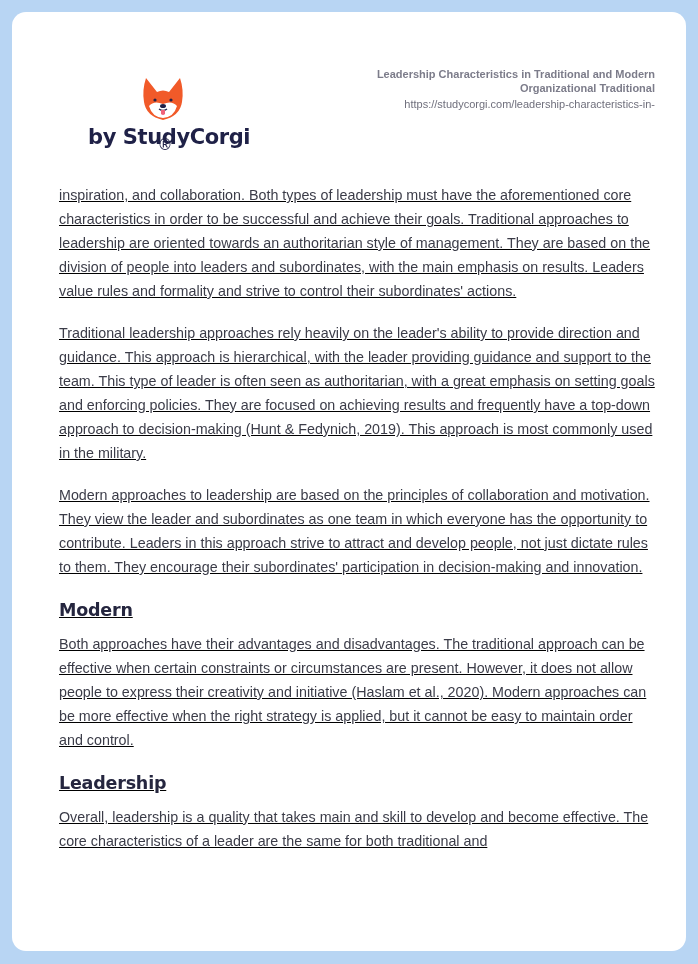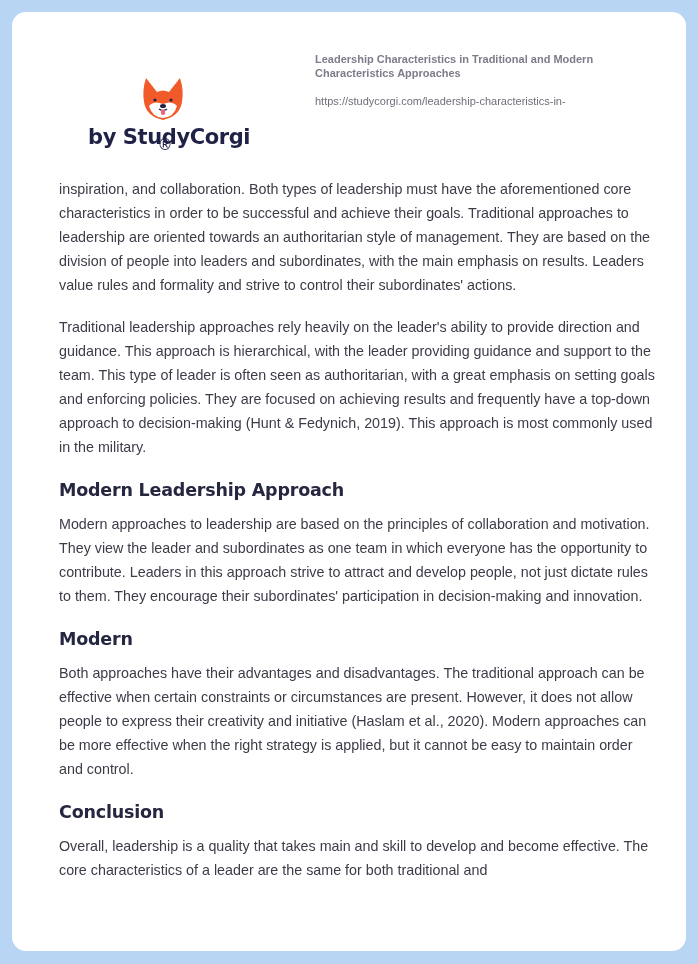--- a/index.html
+++ b/index.html
@@ -58,43 +58,44 @@
       font-family: "DejaVu Sans", sans-serif;
       font-size: 15px;
       color: #1f2147;
       position: relative;
       top: -10px;
       margin-left: 4px;
     }
     .meta {
       position: absolute;
       right: 31px;
-      top: 40px;
+      top: 55px;
       width: 340px;
-      text-align: left;
+      text-align: right;
     }
     .meta-title {
       font-family: "Liberation Sans", sans-serif;
       font-weight: bold;
       font-size: 11px;
       line-height: 14px;
       color: #7c7c8a;
     }
     .meta-url {
-      margin-top: 15px;
+      margin-top: 3px;
       font-family: "Liberation Sans", sans-serif;
       font-size: 11px;
       line-height: 13.5px;
       color: #6f6f7c;
     }
     .content {
       position: absolute;
       left: 47px;
-      top: 165px;
+      top: 171px;
       width: 600px;
+      text-decoration: underline;
     }
     p {
       margin: 0 0 18px 0;
       font-family: "Liberation Sans", sans-serif;
       font-size: 14.3px;
       line-height: 24px;
       color: #3b3c48;
     }
     h2 {
       margin: 0 0 9px 0;
@@ -120,34 +121,33 @@
         <circle cx="29" cy="24" r="1.6" fill="#1f2147"></circle>
         <path d="M17 33 Q21 36 25 33" stroke="#1f2147" stroke-width="1.3" fill="none"></path>
         <path d="M19 34 L19 38 Q21 40 23 38 L23 34 Z" fill="#f0637a"></path>
       </svg>
       <span class="logo-text">by StudyCorgi</span>
       <span class="logo-reg">®</span>
     </div>
     <div class="meta">
       <div class="meta-title">
         <div>Leadership Characteristics in Traditional and Modern</div>
-        <div>Characteristics Approaches</div>
+        <div>Organizational Traditional</div>
       </div>
       <div class="meta-url">
         <div>https://studycorgi.com/leadership-characteristics-in-</div>
       </div>
     </div>
   </div>
 
   <div class="content">
     <p>inspiration, and collaboration. Both types of leadership must have the aforementioned core characteristics in order to be successful and achieve their goals. Traditional approaches to leadership are oriented towards an authoritarian style of management. They are based on the division of people into leaders and subordinates, with the main emphasis on results. Leaders value rules and formality and strive to control their subordinates' actions.</p>
     <p>Traditional leadership approaches rely heavily on the leader's ability to provide direction and guidance. This approach is hierarchical, with the leader providing guidance and support to the team. This type of leader is often seen as authoritarian, with a great emphasis on setting goals and enforcing policies. They are focused on achieving results and frequently have a top-down approach to decision-making (Hunt &amp; Fedynich, 2019). This approach is most commonly used in the military.</p>
 
-    <h2>Modern Leadership Approach</h2>
     <p>Modern approaches to leadership are based on the principles of collaboration and motivation. They view the leader and subordinates as one team in which everyone has the opportunity to contribute. Leaders in this approach strive to attract and develop people, not just dictate rules to them. They encourage their subordinates' participation in decision-making and innovation.</p>
 
     <h2>Modern</h2>
     <p>Both approaches have their advantages and disadvantages. The traditional approach can be effective when certain constraints or circumstances are present. However, it does not allow people to express their creativity and initiative (Haslam et al., 2020). Modern approaches can be more effective when the right strategy is applied, but it cannot be easy to maintain order and control.</p>
 
-    <h2>Conclusion</h2>
+    <h2>Leadership</h2>
     <p>Overall, leadership is a quality that takes main and skill to develop and become effective. The core characteristics of a leader are the same for both traditional and</p>
   </div>
 </div>
 
 </body></html>

